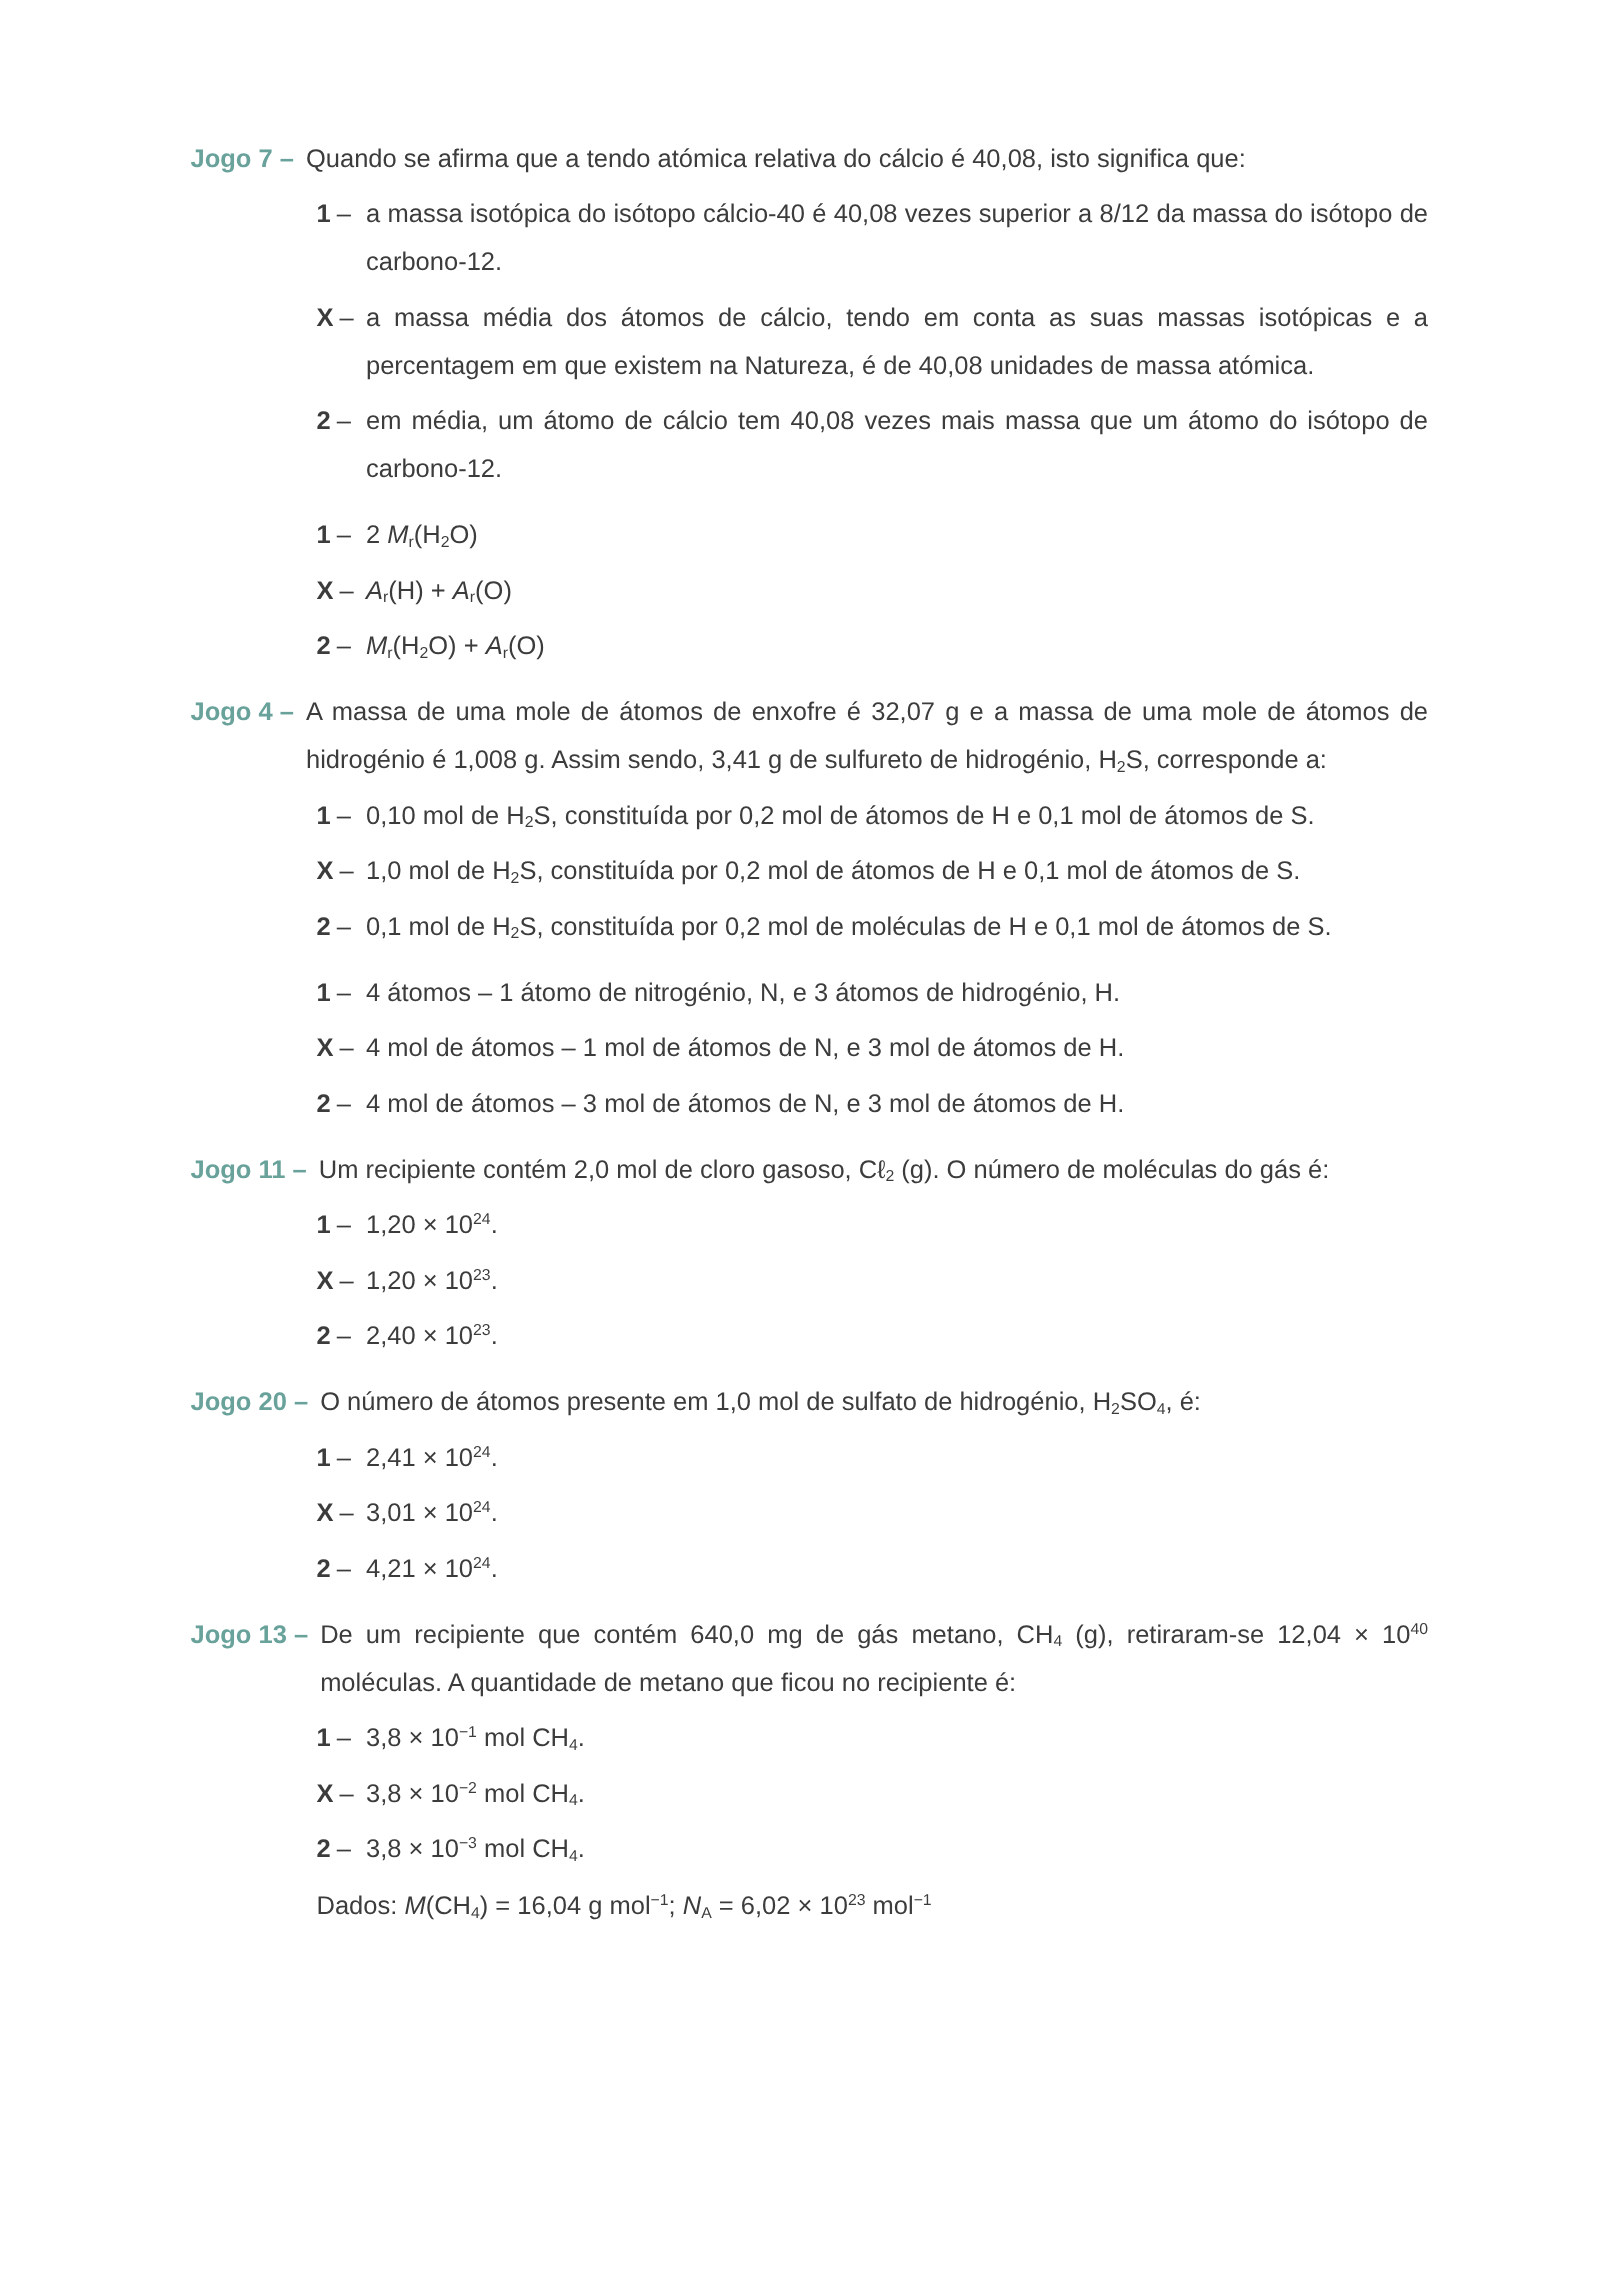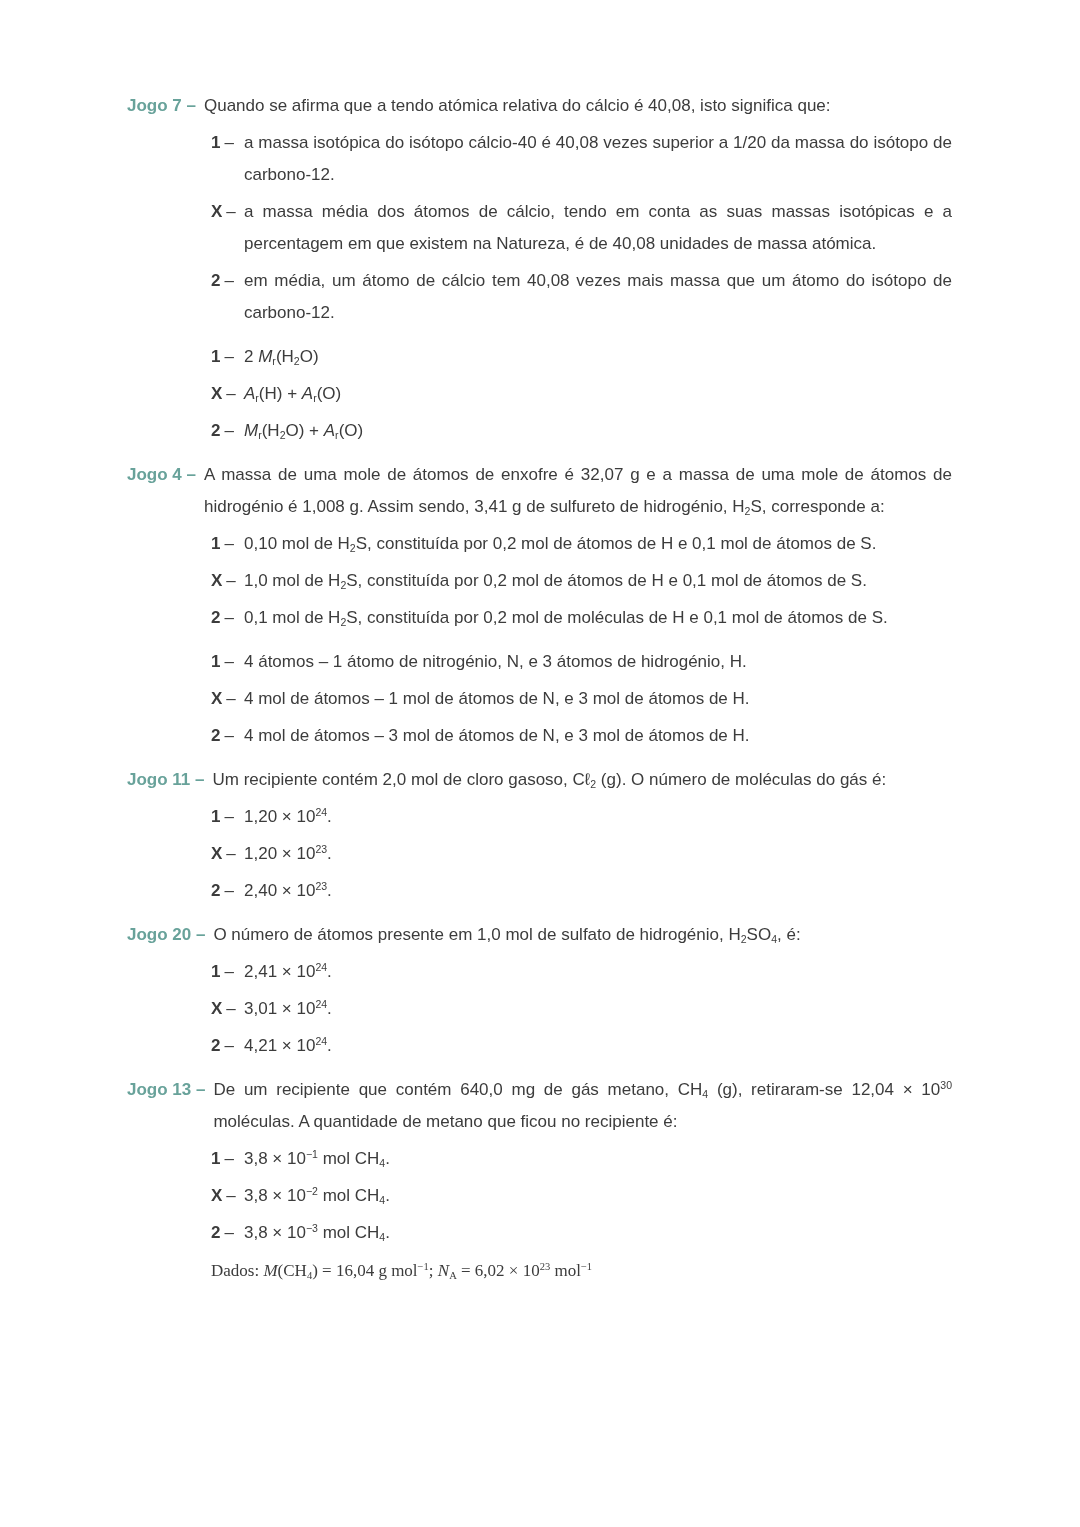--- a/index.html
+++ b/index.html
@@ -30,21 +30,21 @@
     font-weight:700;
     color:var(--label-teal);
   }
   .q-text{flex:1 1 auto;text-align:justify;}
   .options{margin-left:84px;}
   .opt-row{display:flex;align-items:flex-start;margin-top:5px;}
   .opt-prefix{flex:0 0 auto;width:27px;white-space:nowrap;}
   .opt-letter{font-weight:700;}
   .opt-dash{margin-left:4px;}
   .opt-text{flex:1 1 auto;text-align:justify;padding-left:6px;}
-  .dados{margin-left:84px;margin-top:6px;font-family:Liberation Serif, serif;}
+  .dados{margin-left:84px;margin-top:6px;}
   sub,sup{font-size:62%;line-height:0;}
   sub{vertical-align:-0.25em;}
   sup{vertical-align:0.55em;}
   i{font-style:italic;}
   .footer{
     position:absolute;
     left:127px;right:128px;top:1438px;
     text-align:right;
     font-size:15px;
     font-weight:700;
@@ -64,21 +64,21 @@
 <div class="page">
 
   <section class="question">
     <div class="q-row">
       <span class="q-label">Jogo 7 –</span>
       <span class="q-text">Quando se afirma que a tendo atómica relativa do cálcio é 40,08, isto significa que:</span>
     </div>
     <div class="options">
       <div class="opt-row">
         <span class="opt-prefix"><span class="opt-letter">1</span><span class="opt-dash">–</span></span>
-        <span class="opt-text">a massa isotópica do isótopo cálcio-40 é 40,08 vezes superior a 1/20 da massa do isótopo de carbono-12.</span>
+        <span class="opt-text">a massa isotópica do isótopo cálcio-40 é 40,08 vezes superior a 8/12 da massa do isótopo de carbono-12.</span>
       </div>
       <div class="opt-row">
         <span class="opt-prefix"><span class="opt-letter">X</span><span class="opt-dash">–</span></span>
         <span class="opt-text">a massa média dos átomos de cálcio, tendo em conta as suas massas isotópicas e a percentagem em que existem na Natureza, é de 40,08 unidades de massa atómica.</span>
       </div>
       <div class="opt-row">
         <span class="opt-prefix"><span class="opt-letter">2</span><span class="opt-dash">–</span></span>
         <span class="opt-text">em média, um átomo de cálcio tem 40,08 vezes mais massa que um átomo do isótopo de carbono-12.</span>
       </div>
     </div>
@@ -177,21 +177,21 @@
       <div class="opt-row">
         <span class="opt-prefix"><span class="opt-letter">2</span><span class="opt-dash">–</span></span>
         <span class="opt-text">4,21 × 10<sup>24</sup>.</span>
       </div>
     </div>
   </section>
 
   <section class="question">
     <div class="q-row">
       <span class="q-label">Jogo 13 –</span>
-      <span class="q-text">De um recipiente que contém 640,0 mg de gás metano, CH<sub>4</sub> (g), retiraram-se 12,04 × 10<sup>30</sup> moléculas. A quantidade de metano que ficou no recipiente é:</span>
+      <span class="q-text">De um recipiente que contém 640,0 mg de gás metano, CH<sub>4</sub> (g), retiraram-se 12,04 × 10<sup>40</sup> moléculas. A quantidade de metano que ficou no recipiente é:</span>
     </div>
     <div class="options">
       <div class="opt-row">
         <span class="opt-prefix"><span class="opt-letter">1</span><span class="opt-dash">–</span></span>
         <span class="opt-text">3,8 × 10<sup>−1</sup> mol CH<sub>4</sub>.</span>
       </div>
       <div class="opt-row">
         <span class="opt-prefix"><span class="opt-letter">X</span><span class="opt-dash">–</span></span>
         <span class="opt-text">3,8 × 10<sup>−2</sup> mol CH<sub>4</sub>.</span>
       </div>

